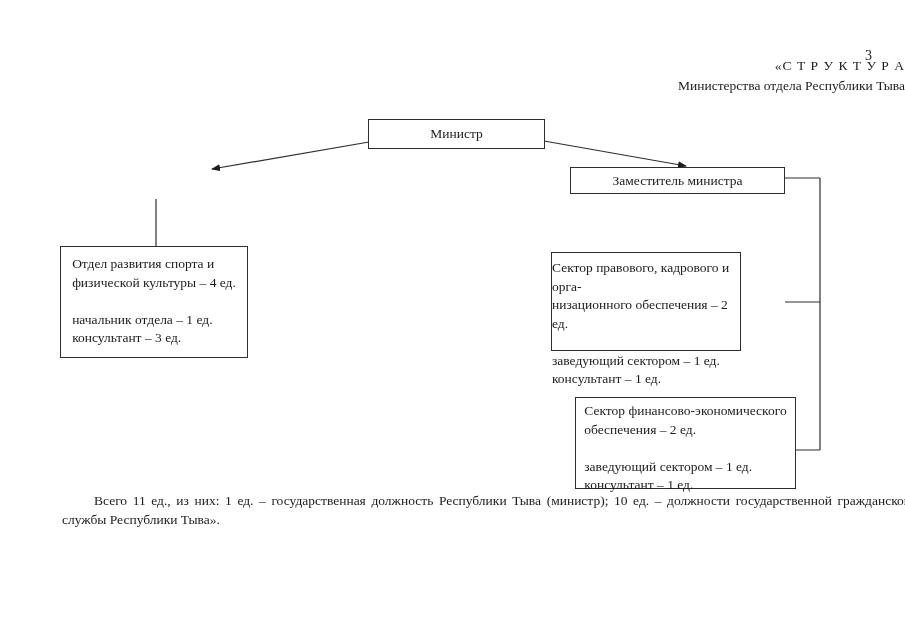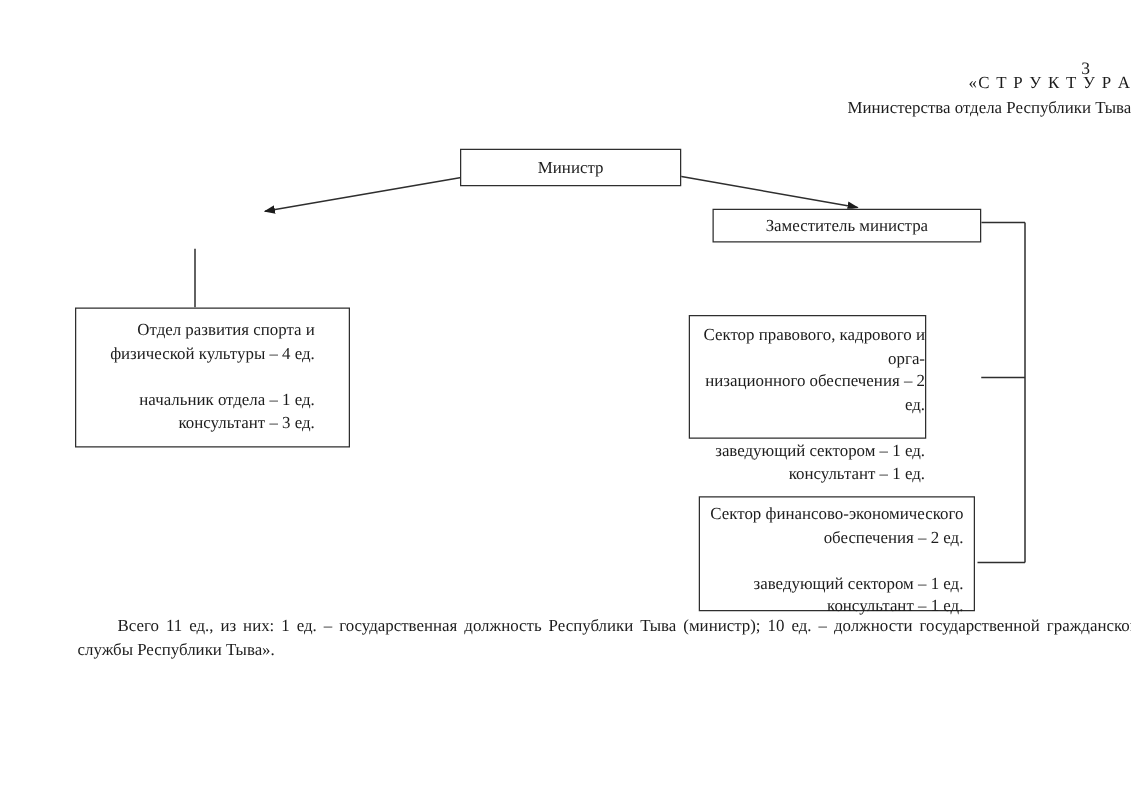--- a/index.html
+++ b/index.html
@@ -38,34 +38,34 @@
     margin-top: 4px;
   }
   .org-box {
     position: absolute;
     box-sizing: border-box;
     border: 1px solid #2e2e2e;
     background: #ffffff;
     display: flex;
     align-items: center;
     justify-content: center;
-    text-align: right;
+    text-align: left;
     font-size: 13.5px;
   }
   .org-box.block {
     align-items: flex-start;
     line-height: 18.5px;
     white-space: pre-line;
   }
   #box-minister   { left: 368px; top: 119px; width: 177px; height: 30px; }
   #box-first-dep  { left: 65px;  top: 172px; width: 218px; height: 27px; }
   #box-deputy     { left: 570px; top: 167px; width: 215px; height: 27px; }
-  #box-sport-dept { left: 60px;  top: 246px; width: 220px; height: 112px; padding-top: 8px; }
+  #box-sport-dept { left: 60px;  top: 246px; width: 188px; height: 112px; padding-top: 8px; }
   #box-legal-sec  { left: 551px; top: 252px; width: 190px; height: 99px;  padding-top: 6px; font-family: Liberation Serif, serif; }
-  #box-fin-sec    { left: 559px; top: 397px; width: 221px; height: 92px;  padding-top: 4px; }
+  #box-fin-sec    { left: 575px; top: 397px; width: 221px; height: 92px;  padding-top: 4px; }
   .connectors {
     position: absolute;
     left: 0;
     top: 0;
   }
   .footer-note {
     position: absolute;
     left: 30px;
     top: 491px;
     width: 849px;

